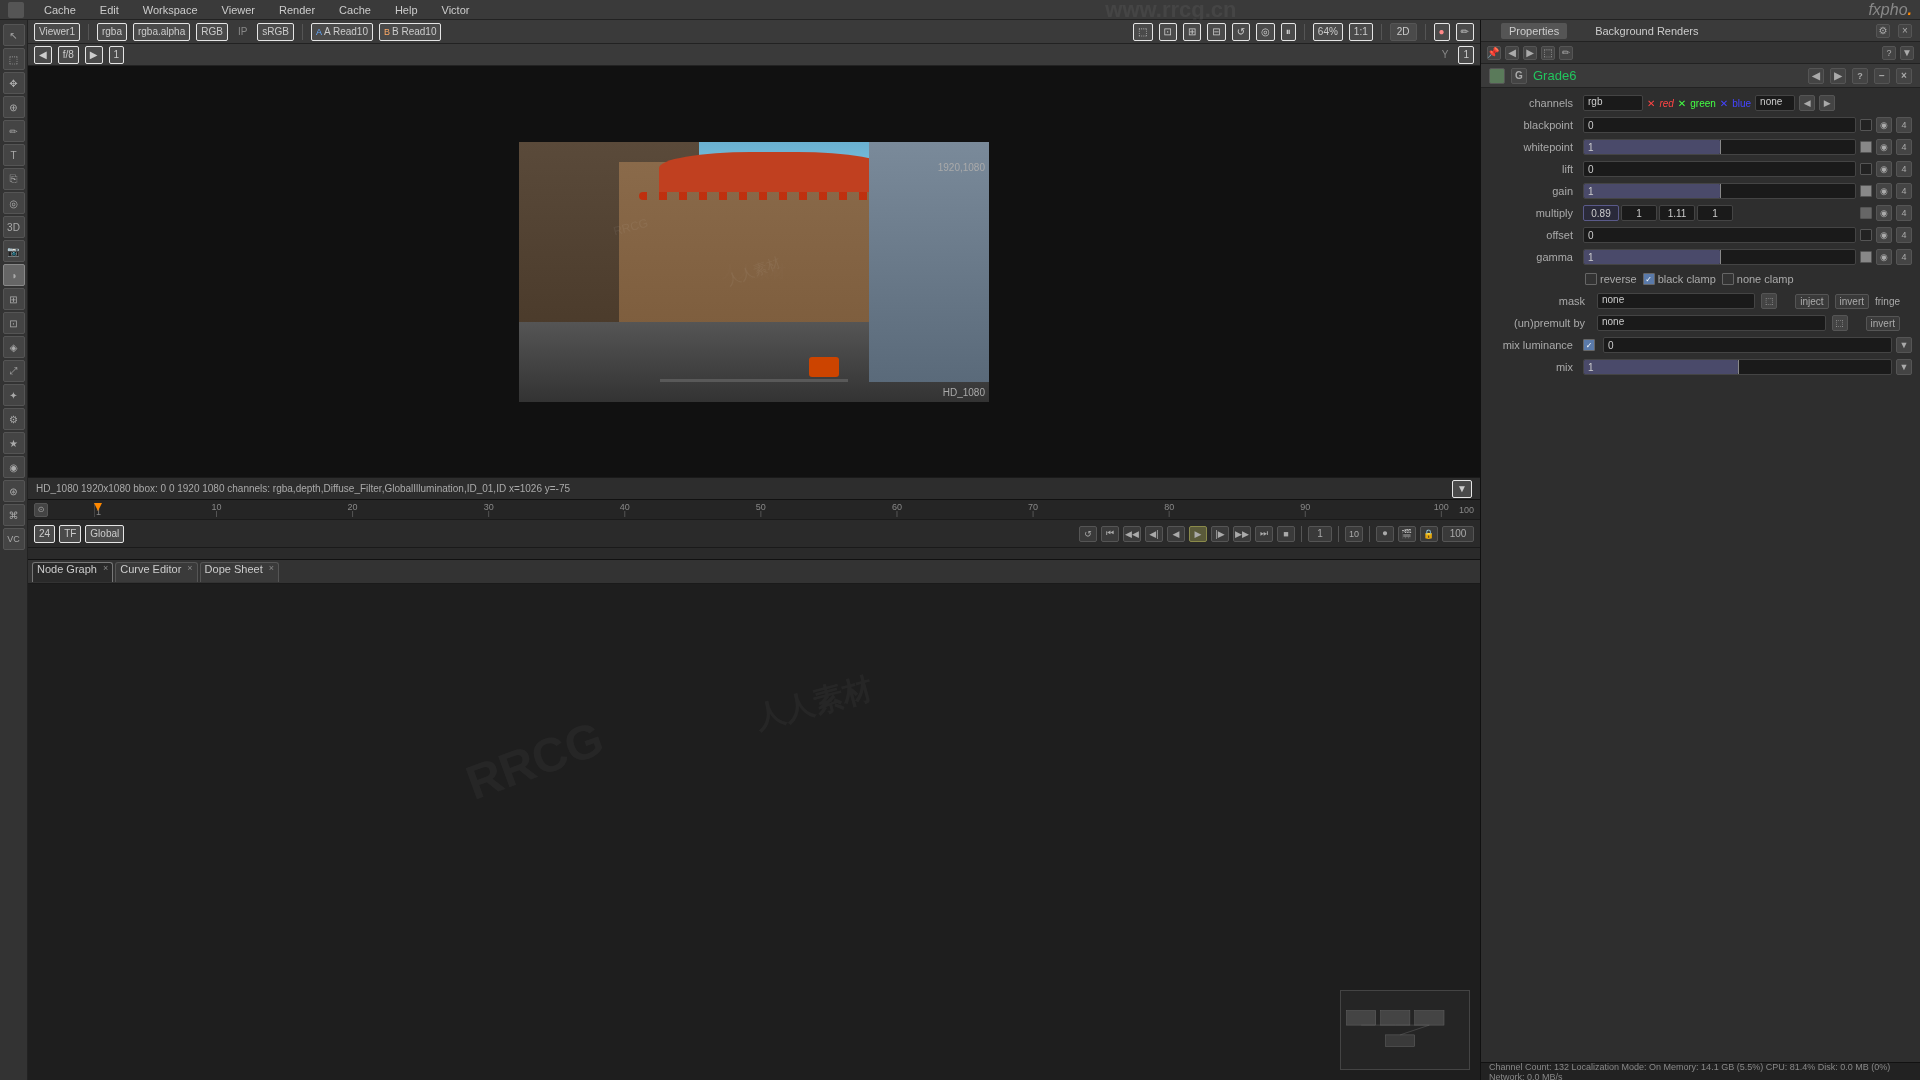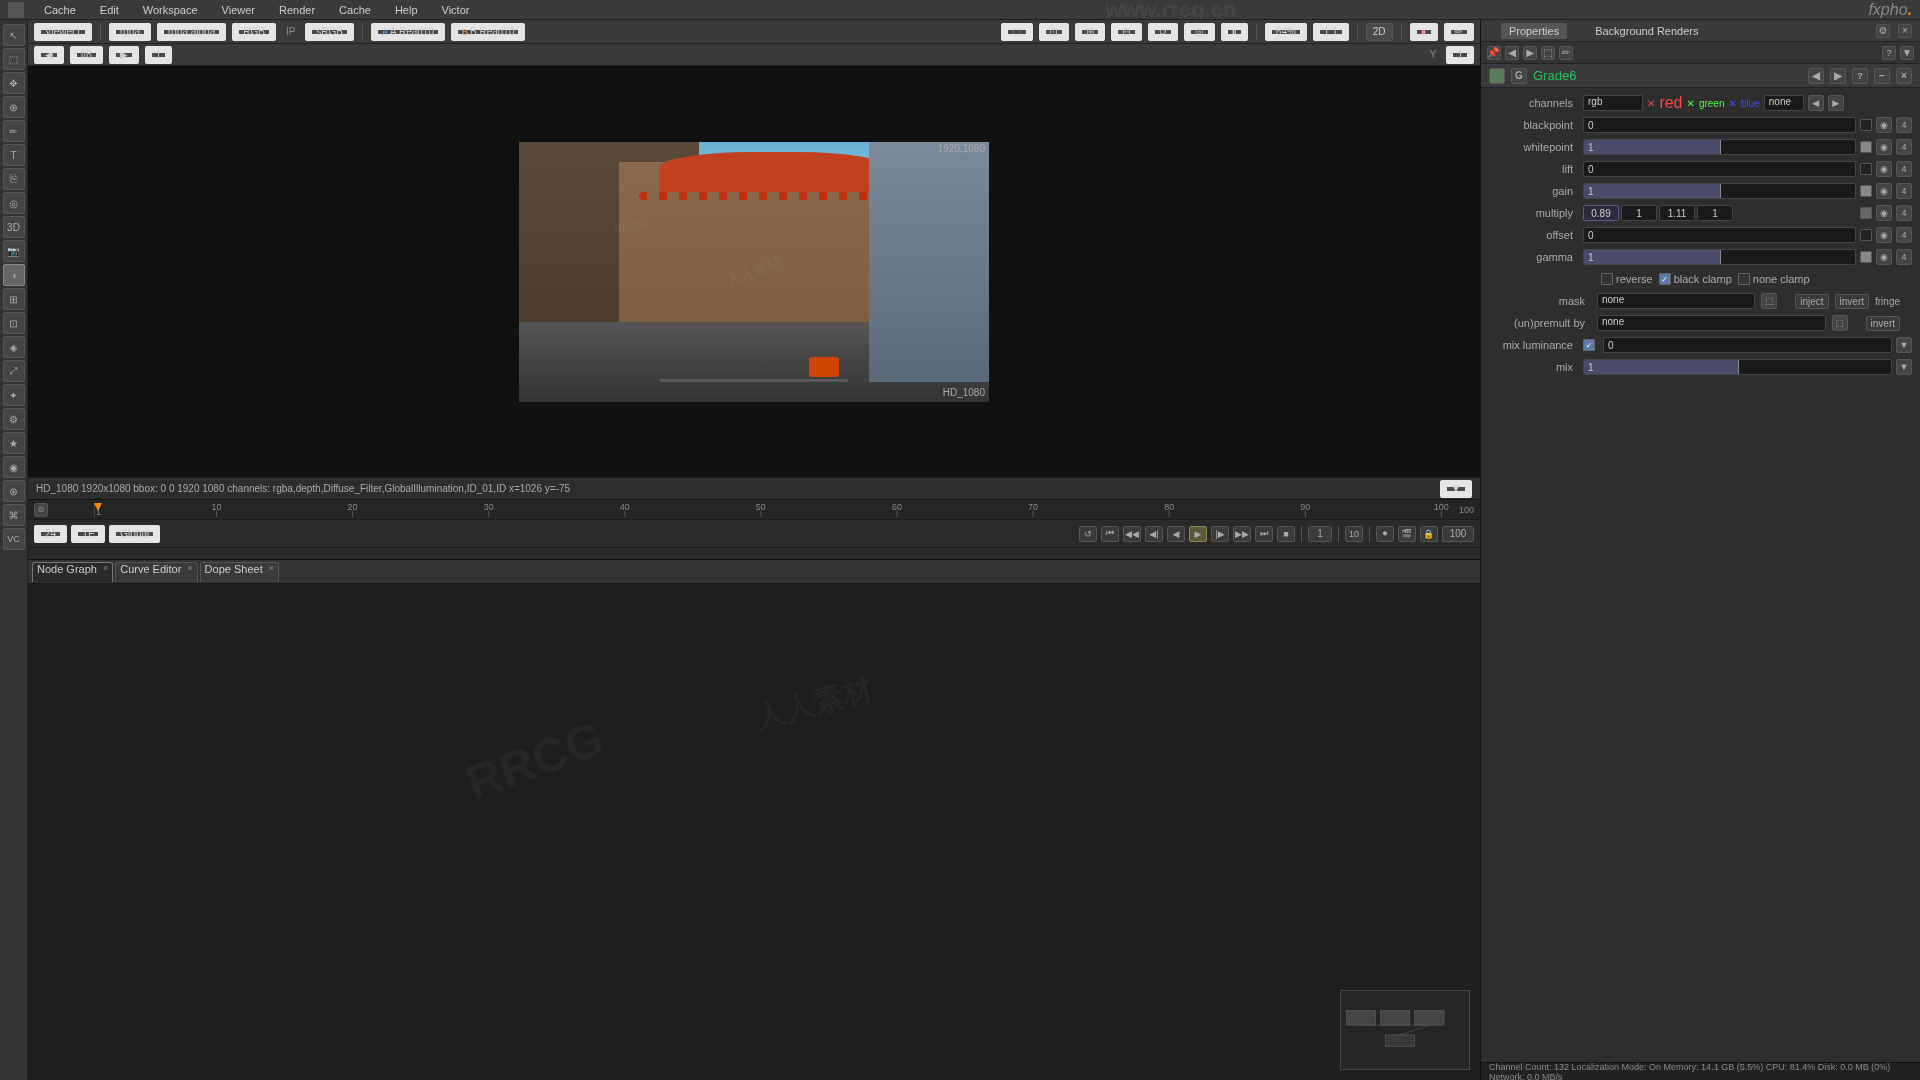--- a/index.html
+++ b/index.html
@@ -91,21 +91,21 @@
       display: flex;
       align-items: center;
       padding: 0 6px;
       gap: 6px;
       border-bottom: 1px solid #222;
       flex-shrink: 0;
     }
     .viewer-ctrl {
       height: 18px;
       background: #4a4a4a;
-      border: 7px solid #e5e5e5;
+      border: 1px solid #e5e5e5;
       color: #ccc;
       font-size: 10px;
       padding: 0 4px;
       display: flex;
       align-items: center;
       cursor: pointer;
       border-radius: 2px;
     }
 
     
@@ -130,21 +130,21 @@
     .street-scene {
       width: 100%;
       height: 100%;
       background: 
         linear-gradient(180deg, #87CEEB 0%, #87CEEB 25%, #4a6a3c 25%, #4a6a3c 30%, #3a3a3a 30%, #555 60%, #333 100%);
       position: relative;
     }
 
     #coords-display {
       position: absolute;
-      top: 1px;
+      top: 20px;
       right: 4px;
       color: #aaa;
       font-size: 10px;
     }
     #resolution-display {
       position: absolute;
       bottom: 4px;
       right: 4px;
       color: #aaa;
       font-size: 10px;
@@ -447,21 +447,21 @@
       align-items: center;
       justify-content: center;
       border-radius: 2px;
     }
 
     
     .checkbox-row {
       display: flex;
       align-items: center;
       height: 22px;
-      padding: 0 24px;
+      padding: 0 8px;
       gap: 6px;
     }
     .checkbox-item {
       display: flex;
       align-items: center;
       gap: 3px;
       cursor: pointer;
       font-size: 11px;
       color: #aaa;
     }
@@ -860,21 +860,21 @@
       <div class="toolbar-btn" style="width:16px;height:16px;">×</div>
     </div>
 
 
     <div id="props-content">
 
       <div class="prop-row">
         <div class="prop-label">channels</div>
         <div class="dropdown-small" style="width:60px;">rgb</div>
         <span style="font-size:10px;color:#f44;">✕</span>
-        <span class="ch-red" style="font-size:16px;cursor:pointer;">red</span>
+        <span class="ch-red" style="font-size:10px;cursor:pointer;font-style:italic;">red</span>
         <span style="font-size:10px;color:#4f4;">✕</span>
         <span class="ch-green" style="font-size:10px;cursor:pointer;">green</span>
         <span style="font-size:10px;color:#44f;">✕</span>
         <span class="ch-blue" style="font-size:10px;cursor:pointer;">blue</span>
         <div class="dropdown-small" style="width:40px;">none</div>
         <div class="prop-btn-small">◀</div>
         <div class="prop-btn-small">▶</div>
       </div>
 
       <div class="prop-row">

